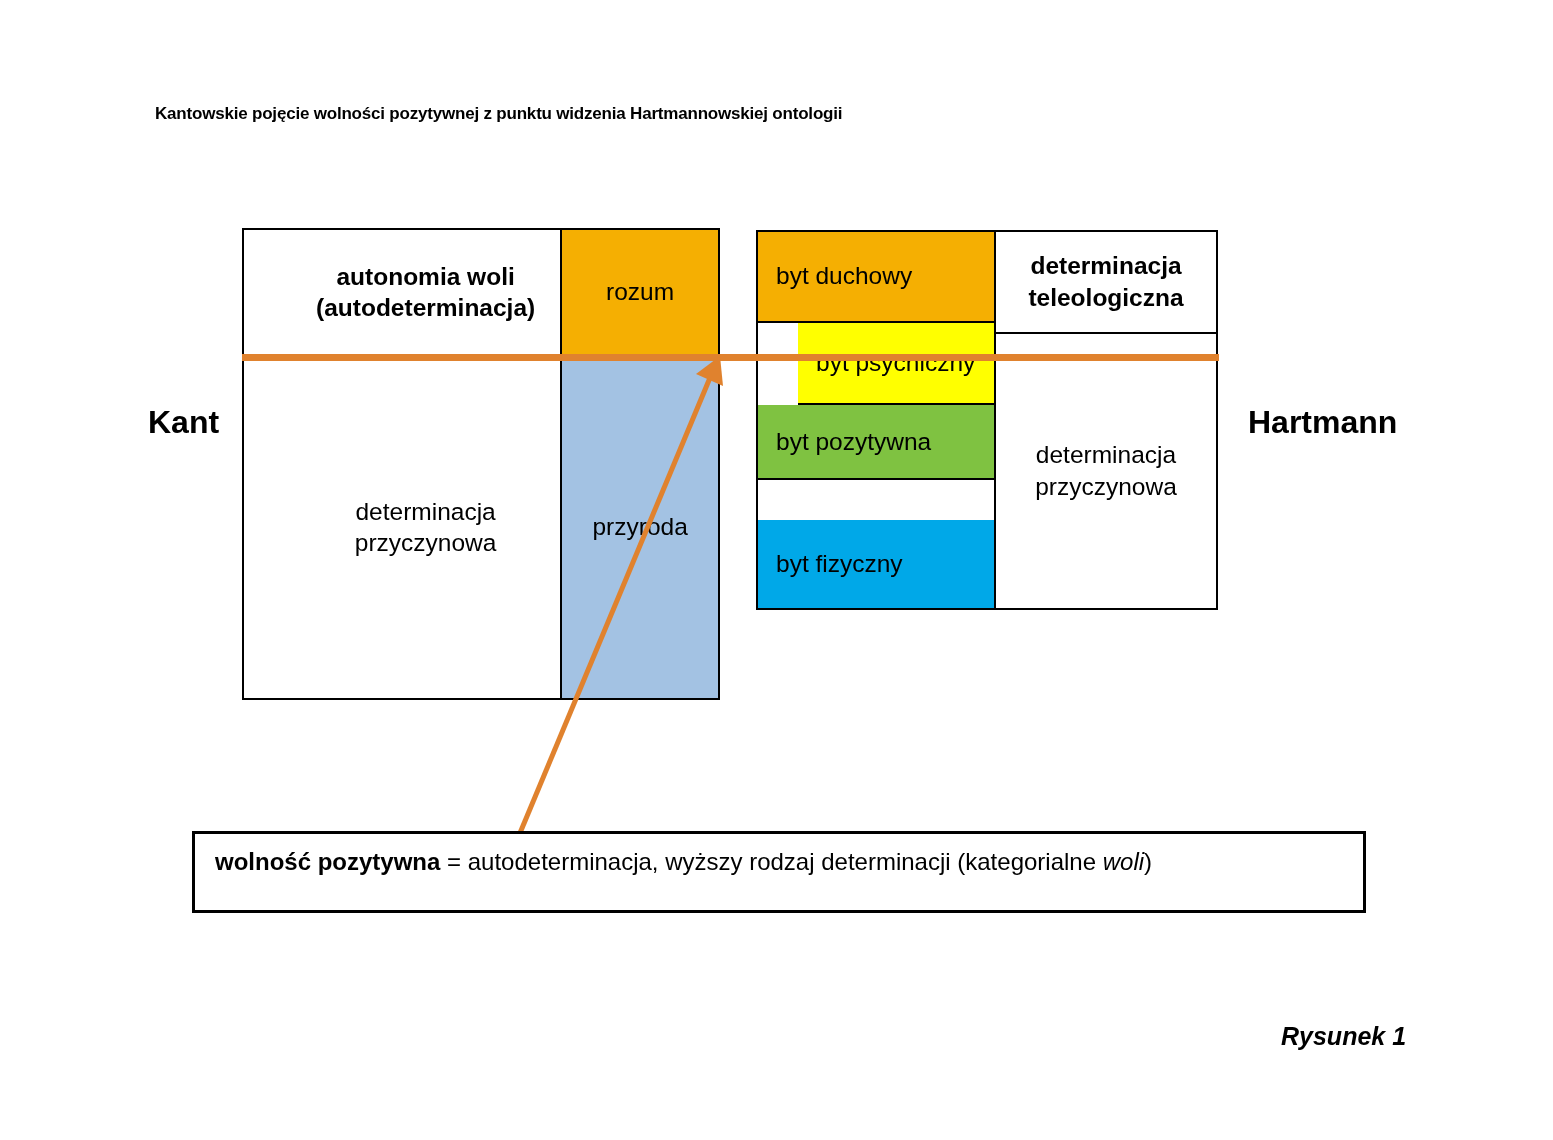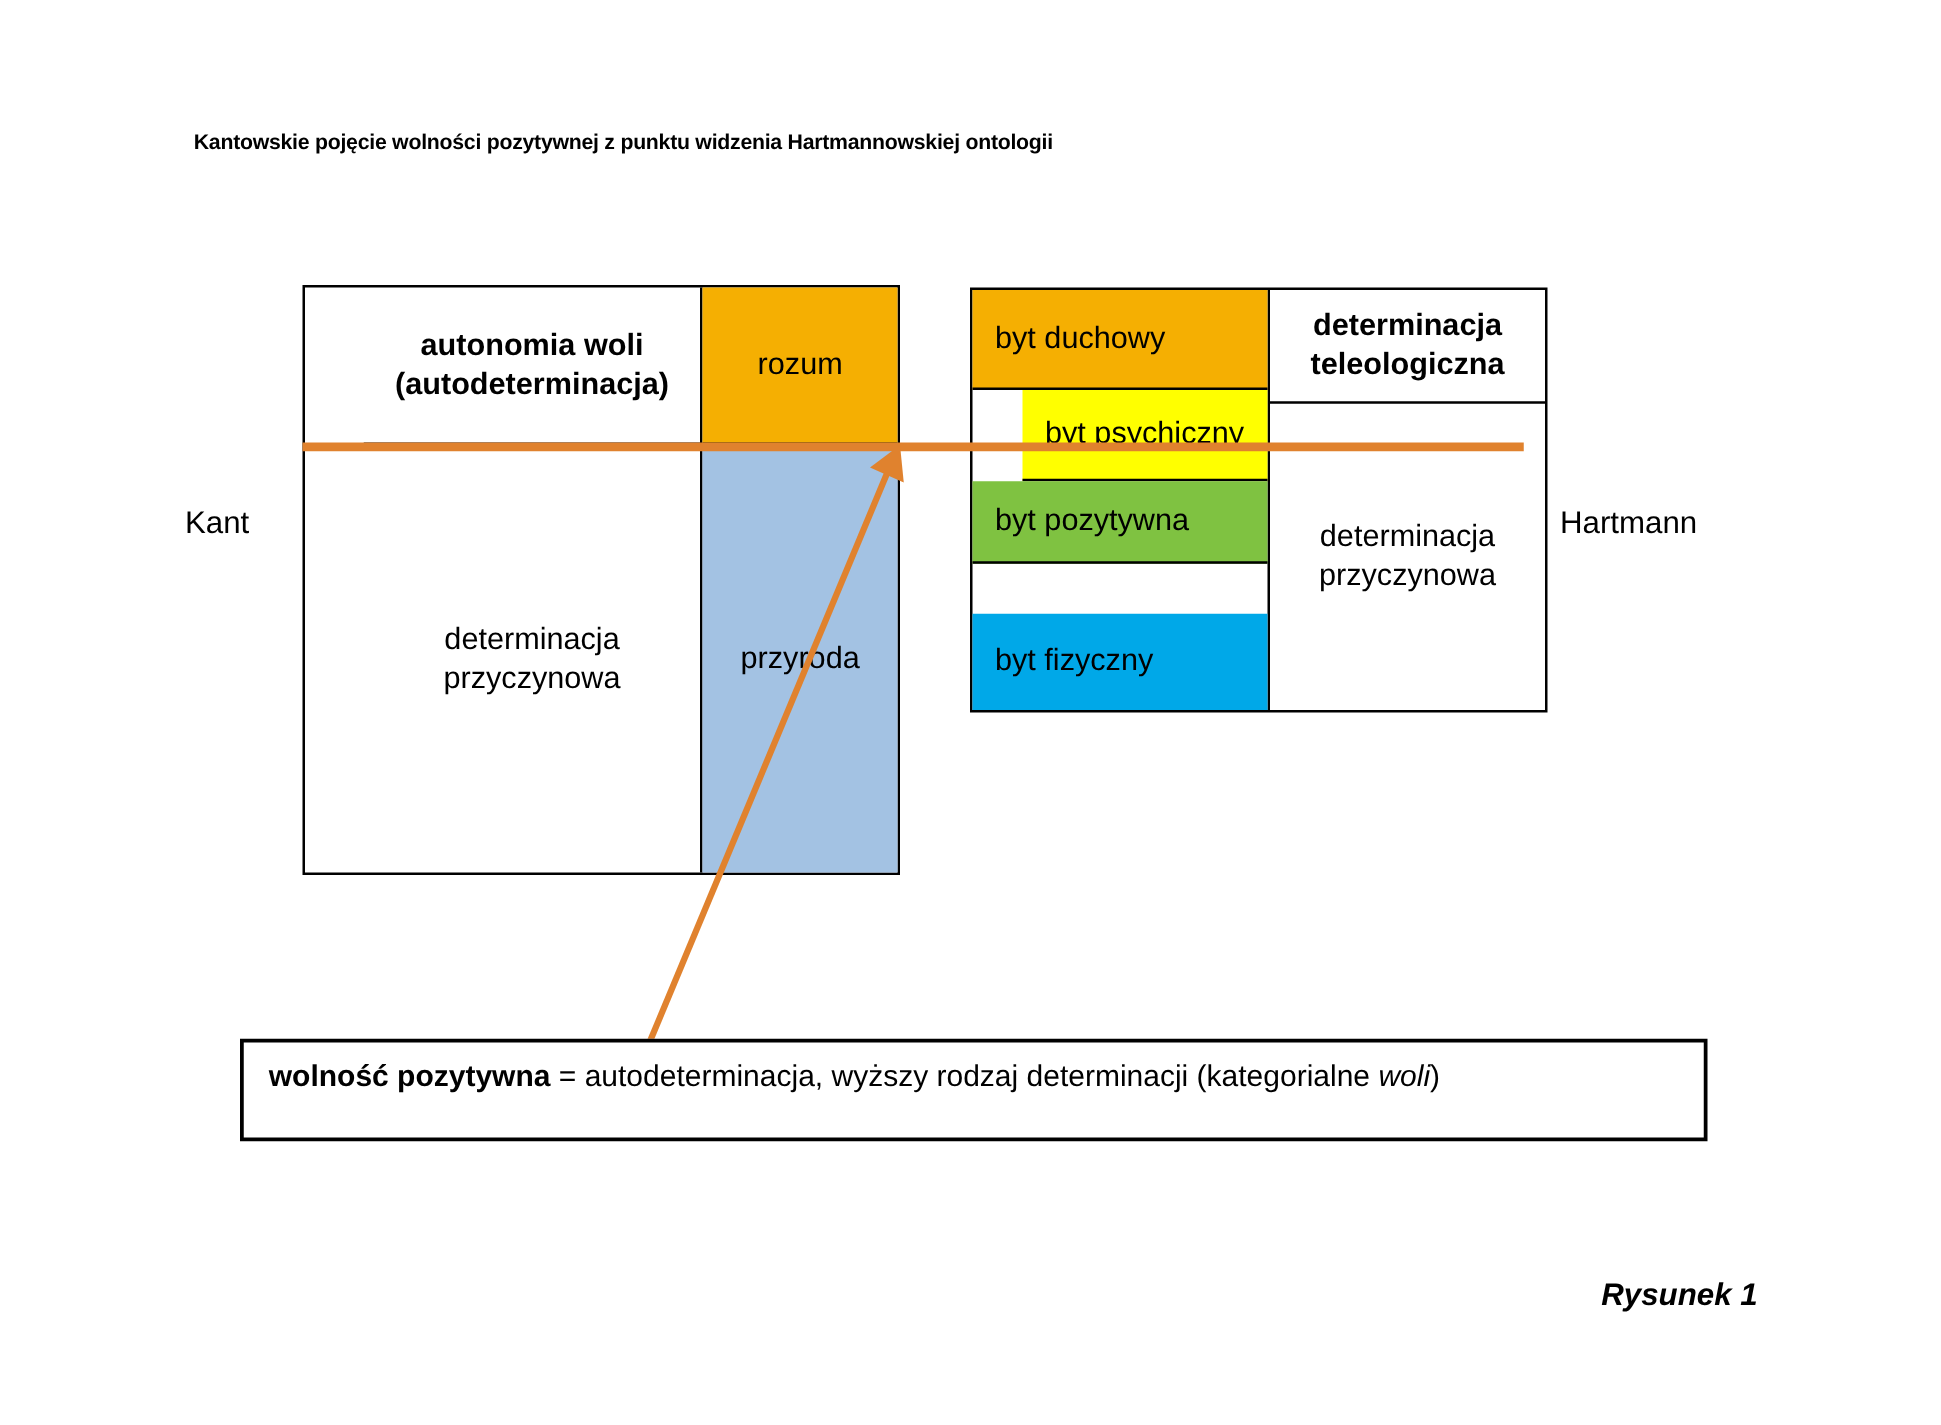--- a/index.html
+++ b/index.html
@@ -28,37 +28,37 @@
     font-size: 17px;
     font-weight: bold;
     letter-spacing: -0.2px;
     white-space: nowrap;
     color: #000000;
   }
 
   
   .side-label {
     position: absolute;
-    font-size: 25px;
-    font-weight: normal;
+    font-size: 32px;
+    font-weight: bold;
     white-space: nowrap;
   }
   .side-label.left  { left: 148px;  top: 404px; }
   .side-label.right { left: 1248px; top: 404px; }
 
   
   .grid-table {
     position: absolute;
     display: flex;
     border: 2px solid #000000;
     box-sizing: border-box;
     background: #ffffff;
   }
   #kant-table     { left: 242px; top: 228px; width: 478px;  height: 472px; padding-left: 47px; }
-  #hartmann-table { left: 776px; top: 230px; width: 462px;  height: 340px; }
+  #hartmann-table { left: 756px; top: 230px; width: 462px;  height: 380px; }
 
   .col {
     display: flex;
     flex-direction: column;
     box-sizing: border-box;
   }
   
   #kant-table .col-concepts { width: 301px; border-right: 2px solid #000; }
   #kant-table .col-faculty  { width: 173px; }
   

